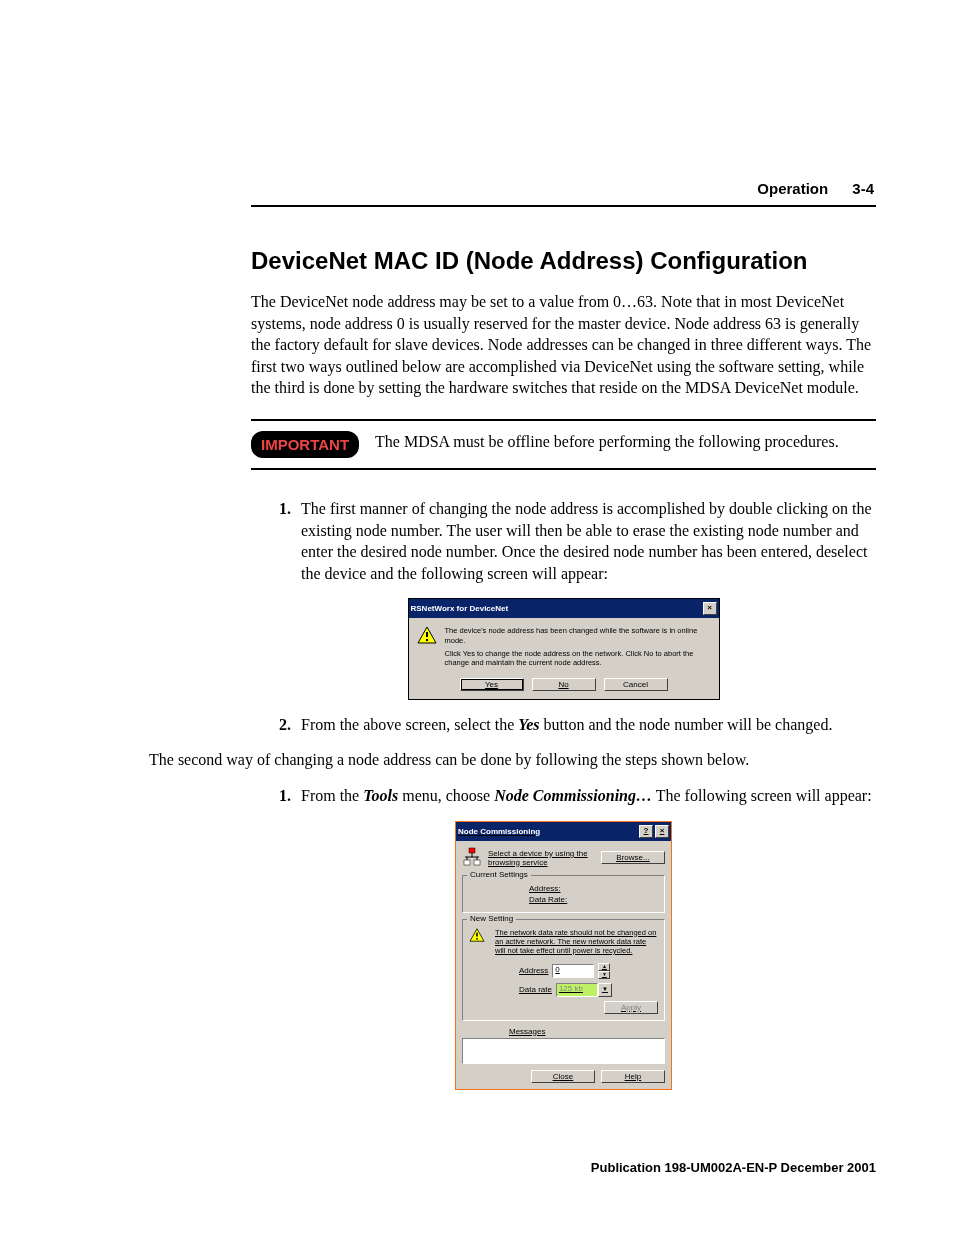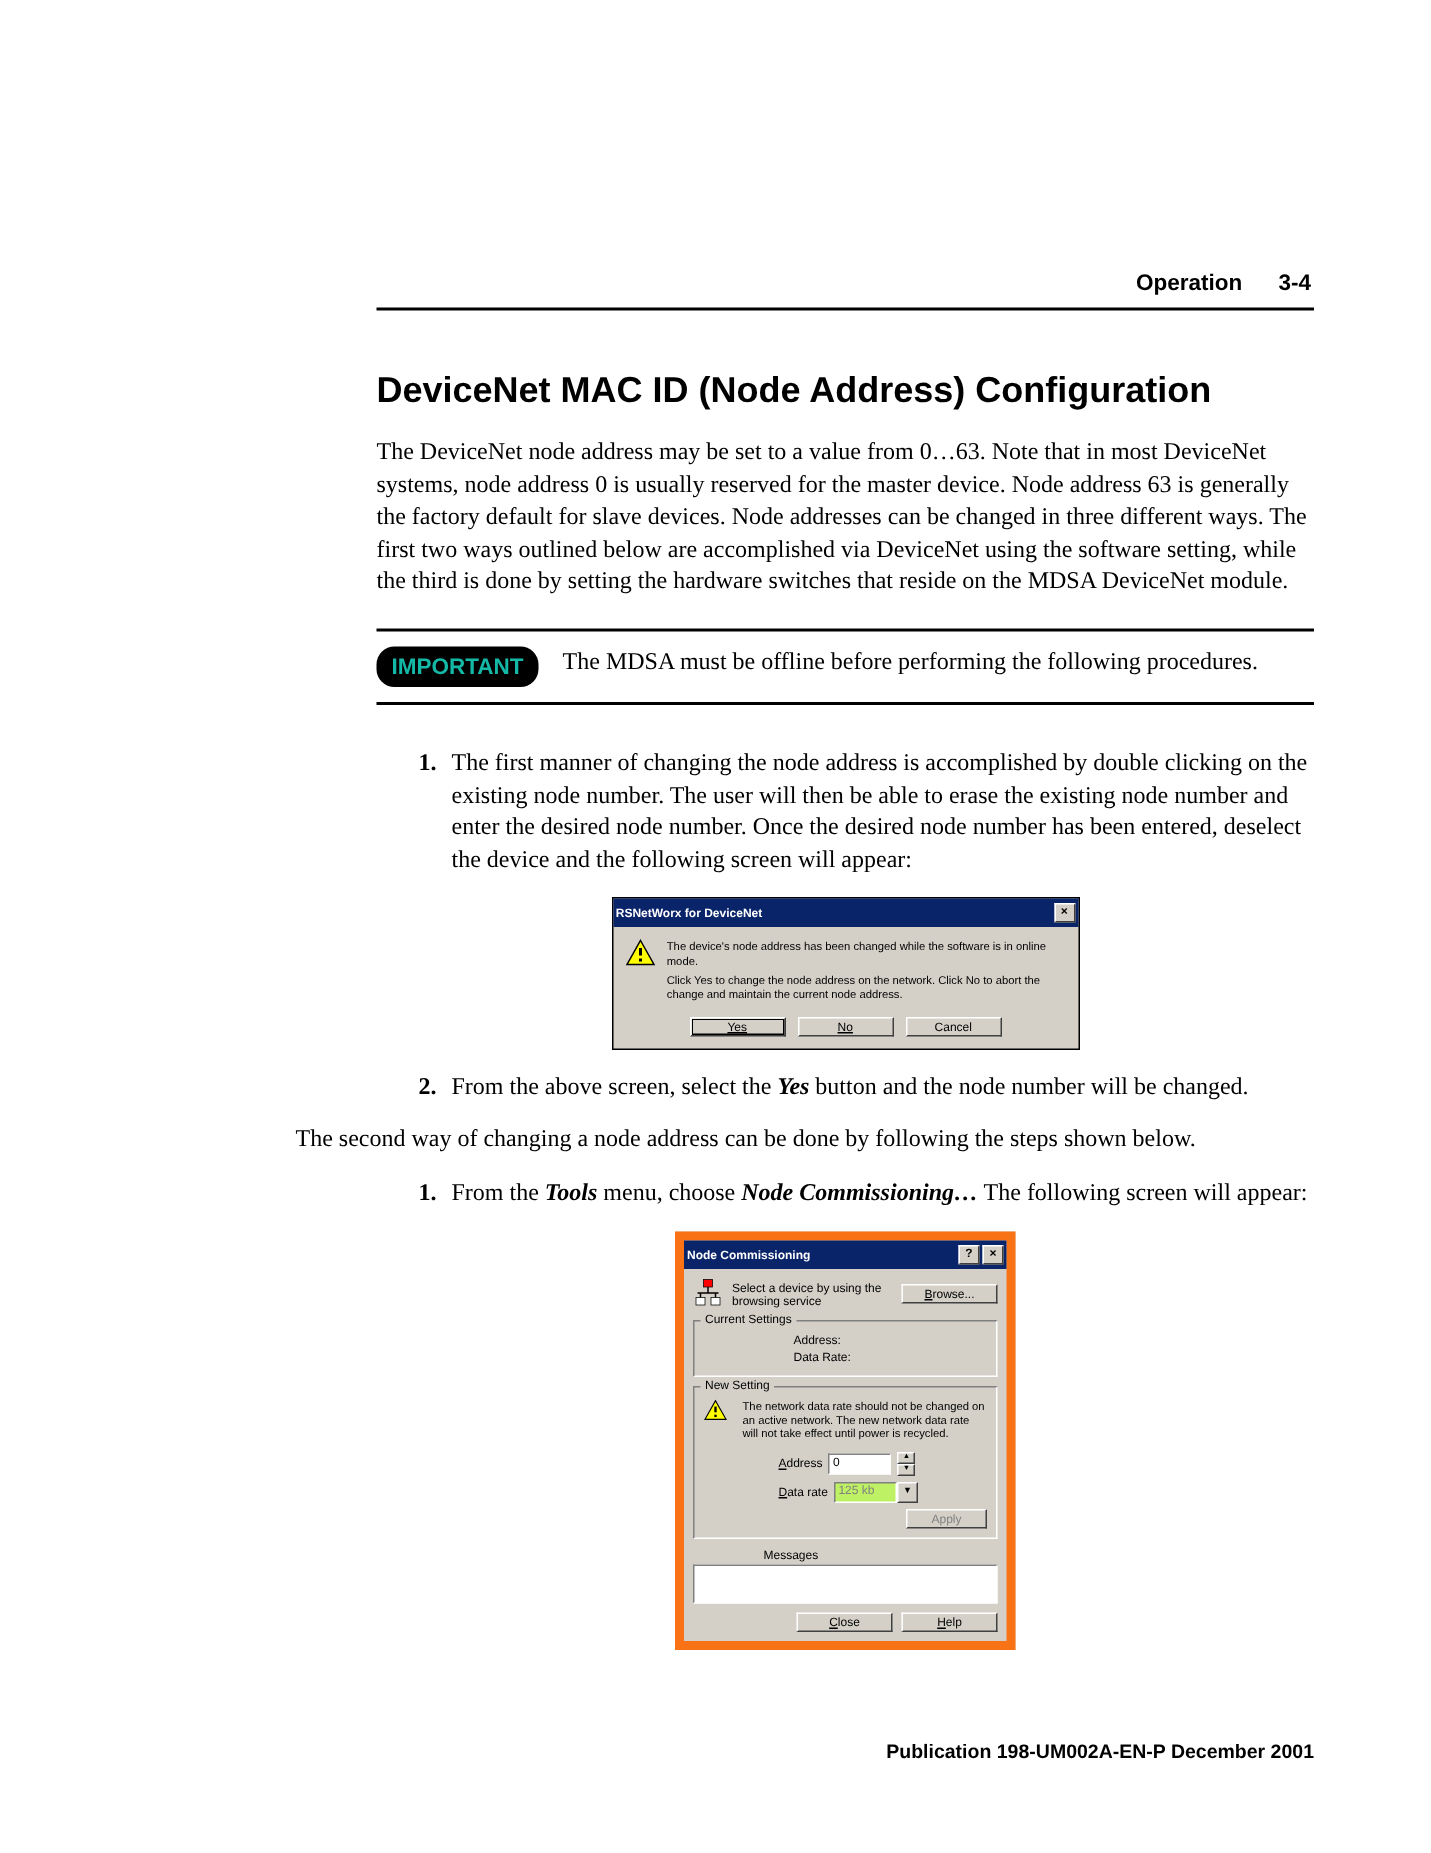--- a/index.html
+++ b/index.html
@@ -53,21 +53,21 @@
     display: flex;
     align-items: flex-start;
     gap: 16px;
     margin: 20px 0 28px 0;
   }
   .important-badge {
     font-family: Arial, Helvetica, sans-serif;
     font-weight: bold;
     font-size: 15px;
     background: #000;
-    color: #14b8a6;
+    color: #ef4444;
     padding: 5px 10px;
     flex: 0 0 auto;
     border-radius: 12px;
   }
   .important-text {
     font-size: 16px;
     line-height: 1.35;
   }
   ol.step-list {
     padding-left: 44px;
@@ -138,21 +138,22 @@
     text-align: center;
   }
   .winbtn.default { box-shadow: 0 0 0 1px #000 inset; }
 
   .dialog2 {
     width: 215px;
     margin: 12px auto 6px auto;
     font-family: "MS Sans Serif", Tahoma, Arial, sans-serif;
     font-size: 8px;
     background: #d4d0c8;
-    border: 6px solid #f97316;
+    border: 1px solid #f97316;
+    text-decoration: underline;
   }
   .titlebar .ctrls { display:flex; gap:2px; }
   .d2-body { padding: 6px; }
   .d2-top {
     display: flex;
     align-items: center;
     gap: 6px;
     margin-bottom: 6px;
   }
   .net-icon { width: 20px; flex:0 0 auto; }
@@ -273,21 +274,21 @@
       </div>
     </div>
 
     <ol class="step-list" start="2">
       <li>
         <span>From the above screen, select the </span><span class="bold-italic">Yes</span><span> button and the node number will be changed.</span>
       </li>
     </ol>
   </div>
 
-  <p class="body" style="margin-left:119px">The second way of changing a node address can be done by following the steps shown below.</p>
+  <p class="body" style="margin-left:71px">The second way of changing a node address can be done by following the steps shown below.</p>
 
   <div class="main" style="margin-top:0">
     <ol class="step-list">
       <li>
         <span>From the </span><span class="bold-italic">Tools</span><span> menu, choose </span><span class="bold-italic">Node Commissioning…</span><span> The following screen will appear:</span>
       </li>
     </ol>
 
     <div class="dialog2">
       <div class="titlebar">

